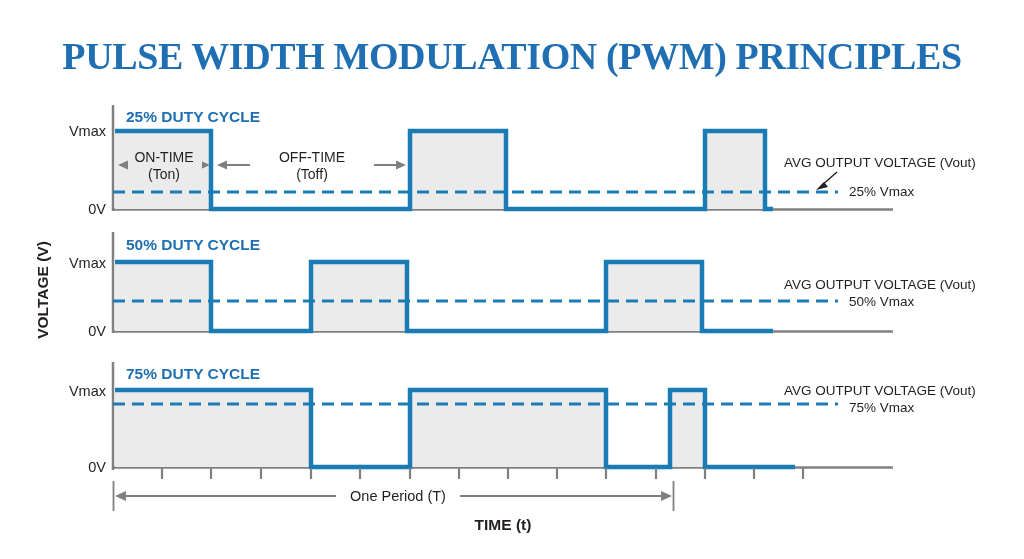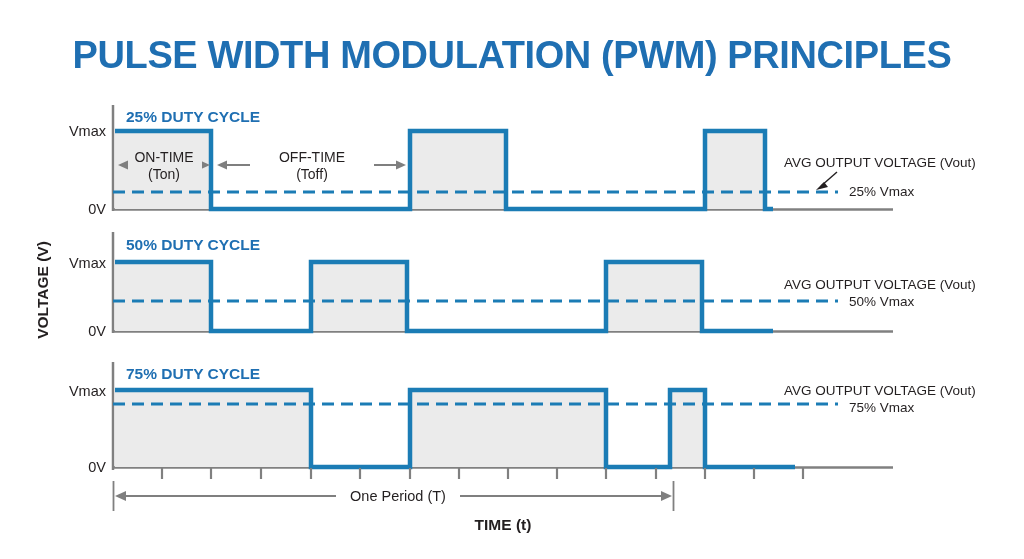--- a/index.html
+++ b/index.html
@@ -14,21 +14,21 @@
     overflow: hidden;
     font-family: "Liberation Sans", sans-serif;
     -webkit-font-smoothing: antialiased;
   }
   #page-title {
     position: absolute;
     left: 0;
     top: 34px;
     width: 1024px;
     text-align: center;
-    font-family: Liberation Sans, sans-serif;
+    font-family: Liberation Serif, serif;
     font-size: 38px;
     font-weight: bold;
     letter-spacing: -0.4px;
     color: #1F6FB2;
   }
   #figure {
     position: absolute;
     left: 0;
     top: 0;
     width: 1024px;

